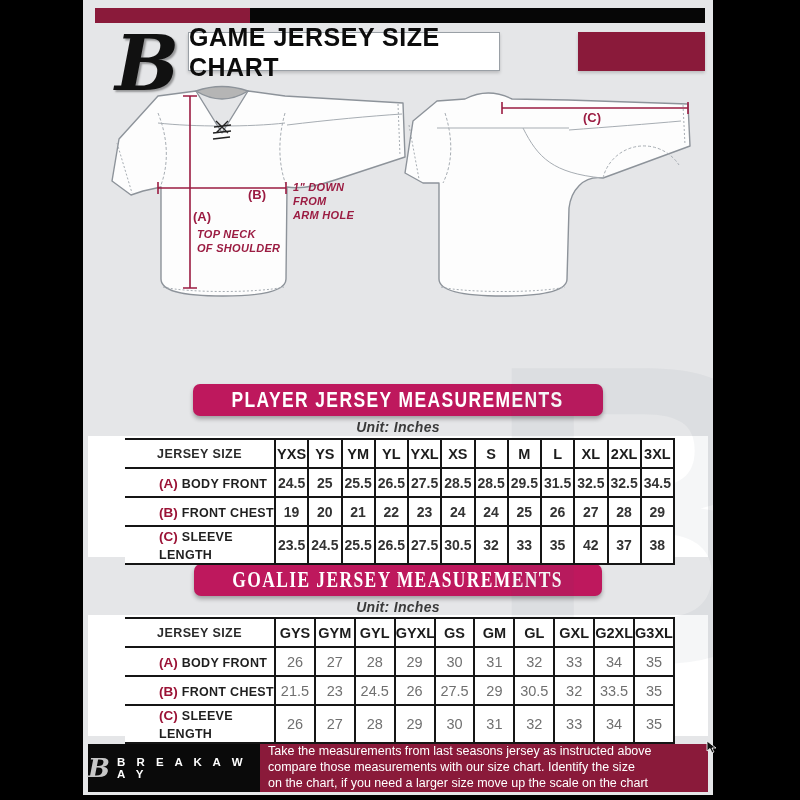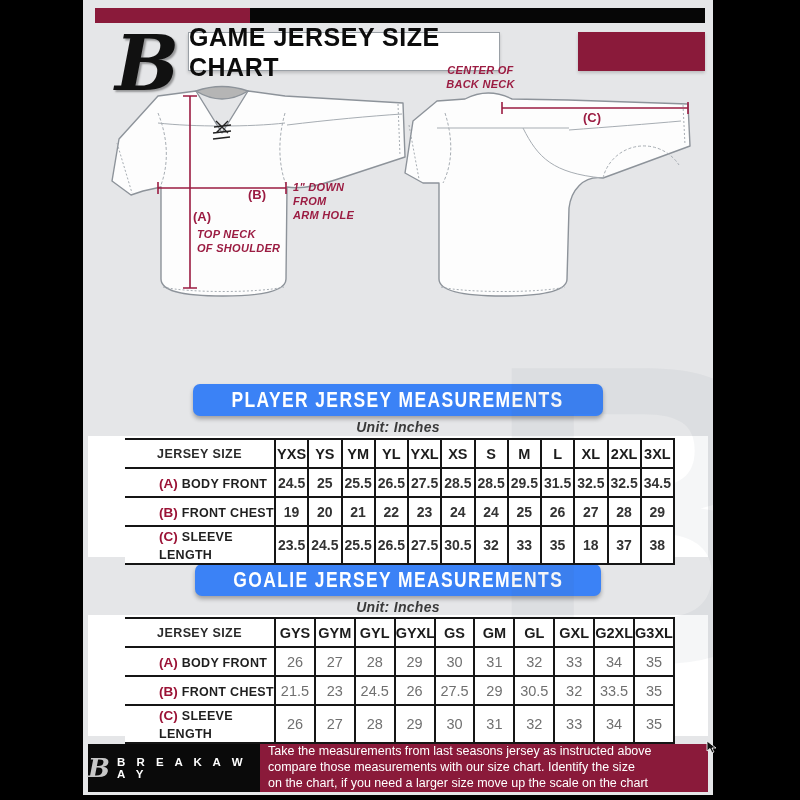--- a/index.html
+++ b/index.html
@@ -34,21 +34,21 @@
   .annot{position:absolute;color:var(--annot);font-style:italic;font-weight:bold;
          font-size:11px;line-height:1.25;letter-spacing:.3px;}
   .annot.key{font-style:normal;font-size:13px;letter-spacing:0;}
   .prewrap{white-space:pre-line;}
   
   .banner{position:absolute;left:5px;top:330px;width:620px;height:48px;background:var(--maroon);
           display:flex;align-items:center;justify-content:center;text-align:center;
           color:#fff;font-size:15.5px;line-height:1.5;box-shadow:0 3px 4px rgba(0,0,0,.25);}
   
   .sec-wrap{position:absolute;left:0;width:630px;text-align:center;}
-  .sec-pill{display:inline-block;background:#3b82f6;color:#fff;border-radius:7px;
+  .sec-pill{display:inline-block;background:#be185d;color:#fff;border-radius:7px;
             padding:5px 24px;box-shadow:0 3px 4px rgba(0,0,0,.3);}
   .sec-pill span{display:inline-block;font-size:19px;font-weight:bold;letter-spacing:1.5px;
                  transform:scale(.92,1.18);transform-origin:center;}
   .unit{position:absolute;left:0;width:630px;text-align:center;font-style:italic;
         font-weight:bold;font-size:14px;color:#3a3a3a;letter-spacing:.3px;}
   .panel{position:absolute;left:5px;width:620px;height:121px;background:#fff;}
   
   table.size-table{position:absolute;left:42px;width:550px;border-collapse:collapse;
                    table-layout:fixed;z-index:2;}
   .size-table th,.size-table td{border-top:2px solid #151515;border-bottom:2px solid #151515;
@@ -138,22 +138,20 @@
         <path d="M326,42 L336,96" stroke-dasharray="2,2"></path>
         <path d="M520,95 A42,42 0 0 1 596,82" stroke-dasharray="3,2"></path>
         <path d="M362,30 C370,55 370,80 360,100" stroke-dasharray="3,2"></path>
       </g>
 
       <g stroke="#9b1c42" stroke-width="1.6" fill="none">
         <path d="M419,25 L605,25 M419,19 L419,31 M605,19 L605,31"></path>
       </g>
     </svg>
 
-    <div class="annot prewrap" style="left:330px;top:64px;width:135px;text-align:center;">CENTER OF
-BACK NECK</div>
     <div class="annot key" style="left:500px;top:110px;">(C)</div>
     <div class="annot key" style="left:165px;top:187px;">(B)</div>
     <div class="annot prewrap" style="left:210px;top:181px;">1" DOWN
 FROM
 ARM HOLE</div>
     <div class="annot key" style="left:110px;top:209px;">(A)</div>
     <div class="annot prewrap" style="left:114px;top:228px;">TOP NECK
 OF SHOULDER</div>
 
 
@@ -219,28 +217,28 @@
             <th class="lbl rowlbl"><span class="rk">(C)</span><span class="rl">SLEEVE LENGTH</span></th>
             <td>23.5</td>
             <td>24.5</td>
             <td>25.5</td>
             <td>26.5</td>
             <td>27.5</td>
             <td>30.5</td>
             <td>32</td>
             <td>33</td>
             <td>35</td>
-            <td>18</td>
+            <td>42</td>
             <td>37</td>
             <td>38</td>
           </tr>
         </tbody>
       </table>
 
-    <div class="sec-wrap" style="top:564px;">
+    <div class="sec-wrap" style="top:564px;font-family:Liberation Serif, serif;">
       <div class="sec-pill">
         <span>GOALIE JERSEY MEASUREMENTS</span>
       </div>
     </div>
     <div class="unit" style="top:599px;">Unit: Inches</div>
     <div class="panel" style="top:615px;"></div>
     <table class="size-table goalie" style="top:617px;">
         <thead>
           <tr>
             <th class="lbl">JERSEY SIZE</th>

